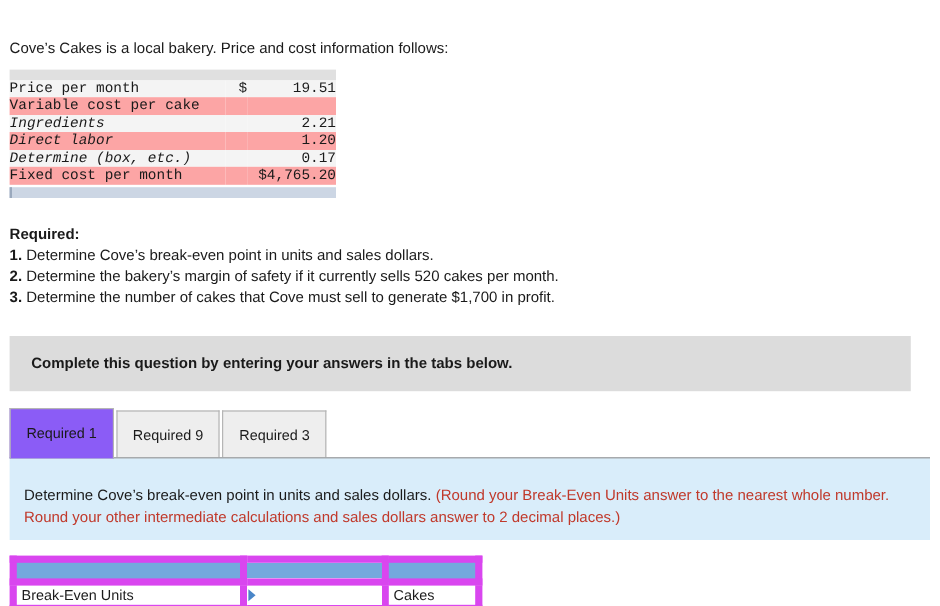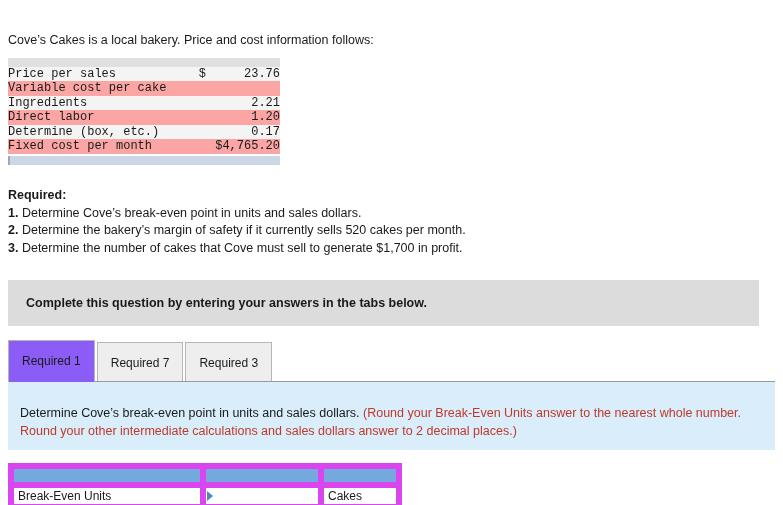--- a/index.html
+++ b/index.html
@@ -45,21 +45,21 @@
     padding: 0px 0 0px 0;
     line-height: 14.5px;
     white-space: pre;
   }
   table.data tr.shade { background: #f4f4f4; }
   table.data tr.plain { background: #fca5a5; }
   td.lbl   { padding-left: 6px; }
   td.cur   { width: 18px; text-align: right; }
   td.val   { text-align: right; padding-right: 6px; width: 74px; }
   .indent1 { padding-left: 6px; }
-  .indent2 { padding-left: 20px; }
+  .indent2 { padding-left: 20px; font-style: italic; }
   .data-botbar {
     height: 9px;
     background: #ccd6e4;
     border-left: 2px solid #9aa9bd;
     margin-top: 2px;
   }
 
   
   .required {
     margin: 22px 0 0 8px;
@@ -190,23 +190,23 @@
 </head>
 <body>
 
 <div class="intro">Cove’s Cakes is a local bakery. Price and cost information follows:</div>
 
 <div class="data-wrap">
   <div class="data-topbar"></div>
   <table class="data">
     <tbody id="cost-rows">
         <tr class="shade">
-          <td class="lbl indent1">Price per sales</td>
+          <td class="lbl indent1">Price per month</td>
           <td class="cur">$</td>
-          <td class="val">23.76</td>
+          <td class="val">19.51</td>
         </tr>
         <tr class="plain">
           <td class="lbl indent1">Variable cost per cake</td>
           <td class="cur"></td>
           <td class="val"></td>
         </tr>
         <tr class="shade">
           <td class="lbl indent2">Ingredients</td>
           <td class="cur"></td>
           <td class="val">2.21</td>
@@ -239,21 +239,21 @@
       <div><span class="num">3. </span><span>Determine the number of cakes that Cove must sell to generate $1,700 in profit.</span></div>
     </div>
 </div>
 
 <div class="banner">
   <span class="banner-text">Complete this question by entering your answers in the tabs below.</span>
 </div>
 
 <div class="tabs" id="tabs-container">
     <div class="tab active">Required 1</div>
-    <div class="tab">Required 7</div>
+    <div class="tab">Required 9</div>
     <div class="tab">Required 3</div>
   </div>
 
 <div class="panel">
   <span class="black">Determine Cove’s break-even point in units and sales dollars.</span>
   <span class="red">(Round your Break-Even Units answer to the nearest whole number. Round your other intermediate calculations and sales dollars answer to 2 decimal places.)</span>
 </div>
 
 <table class="answers">
   <tbody id="answer-rows">

